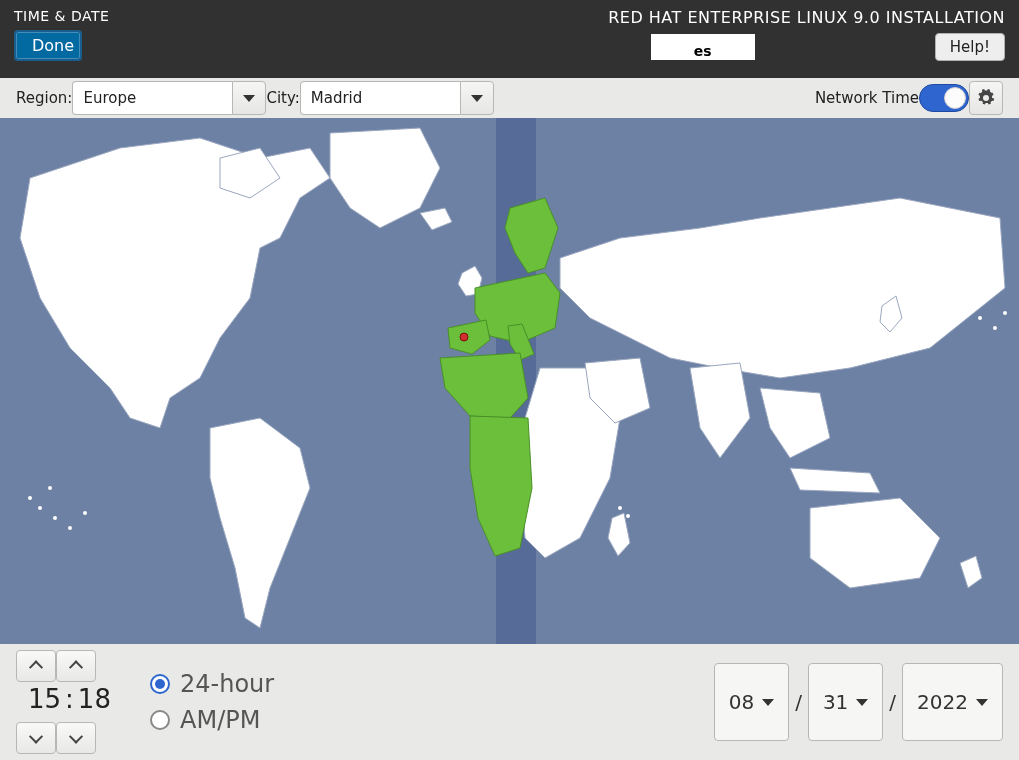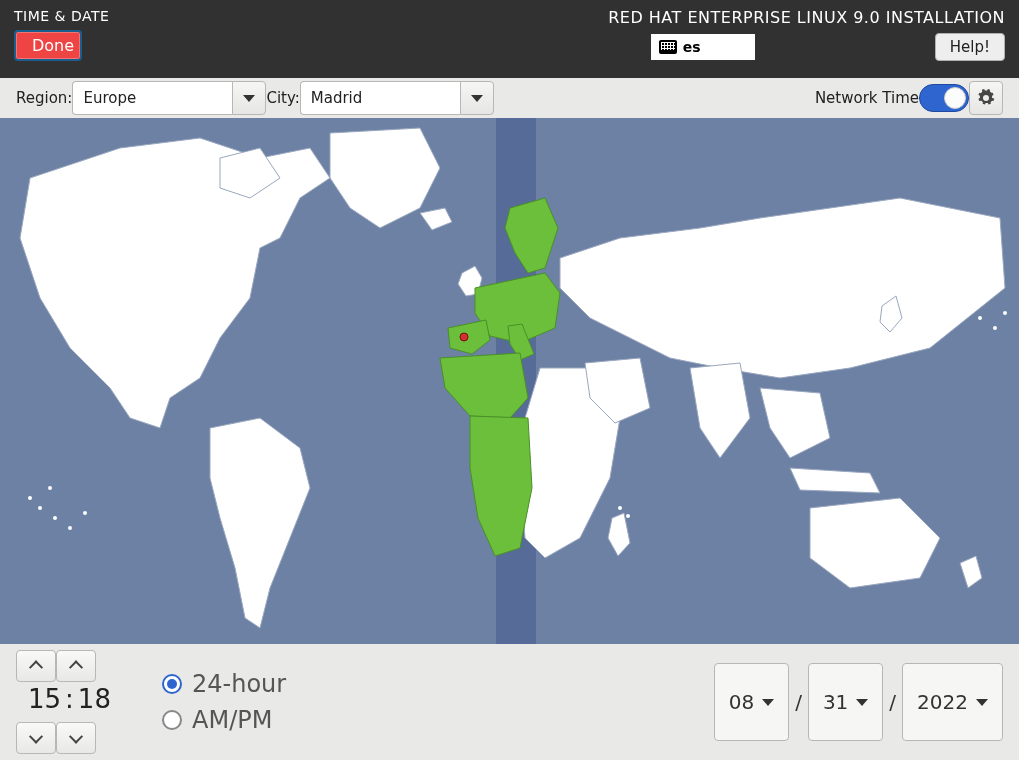--- a/index.html
+++ b/index.html
@@ -10,21 +10,21 @@
     height: 78px;
     background: #313131;
     color: #fff;
     display: flex;
     justify-content: space-between;
     padding: 8px 14px 8px 14px;
   }
   .header-left { display: flex; flex-direction: column; gap: 6px; }
   .header-title { font-size: 14px; font-weight: 400; letter-spacing: 0.5px; }
   .done-btn {
-    background: #ef4444;
+    background: #0369a1;
     color: #fff;
     border: 2px solid #1a5e8f;
     border-radius: 4px;
     padding: 4px 16px;
     font-size: 16px;
     cursor: pointer;
     width: 68px;
     text-align: center;
     box-shadow: inset 0 0 0 1px rgba(255,255,255,0.25);
   }
@@ -35,20 +35,21 @@
     background: #fff;
     color: #000;
     display: flex;
     align-items: center;
     gap: 6px;
     padding: 3px 8px;
     font-size: 14px;
     font-weight: 600;
     width: 104px;
     height: 26px;
+    flex-direction: column;
   }
   .kb-icon {
     width: 18px; height: 14px;
     background: #000;
     position: relative;
     border-radius: 2px;
   }
   .kb-icon::before {
     content: "";
     position: absolute;
@@ -154,21 +155,21 @@
   .pin { fill: #d32f2f; stroke: #7a1010; stroke-width: 1; }
   .speck { fill: #ffffff; }
 
   
   .bottom {
     height: 116px;
     background: #e9e9e7;
     display: flex;
     align-items: center;
     padding: 16px 16px;
-    gap: 36px;
+    gap: 24px;
     border-radius: 16px;
   }
   .spin-col { display: flex; flex-direction: column; gap: 6px; align-items: center; }
   .spin-btn {
     width: 40px; height: 32px;
     border: 1px solid #b7b7b5;
     border-radius: 4px;
     background: linear-gradient(#f9f9f7,#e8e8e6);
     display:flex;align-items:center;justify-content:center;
     cursor:pointer;

